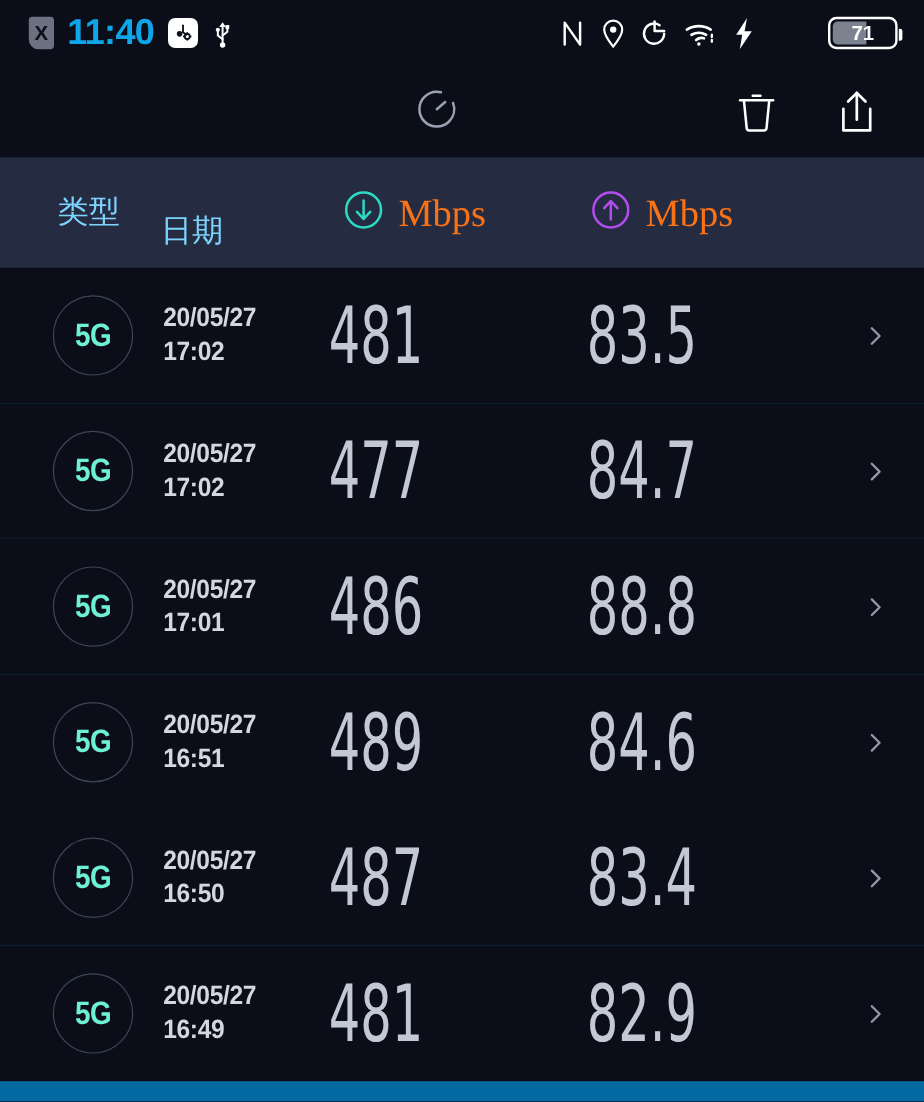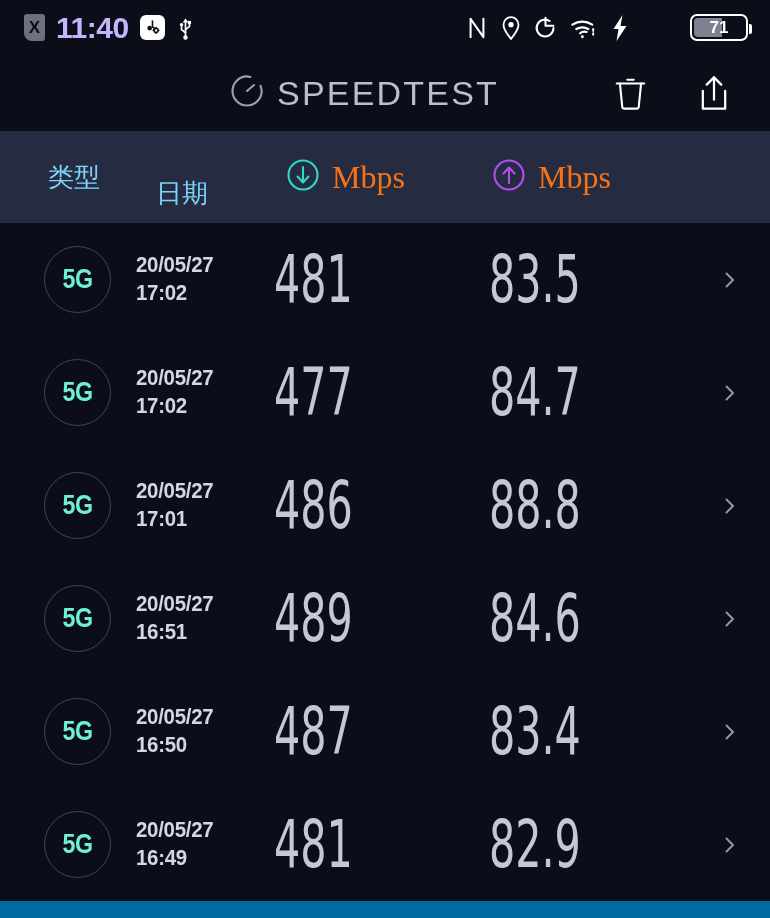--- a/index.html
+++ b/index.html
@@ -42,21 +42,21 @@
     width: 21px; height: 27px;
     background: #6b7180;
     border-radius: 3px 3px 3px 8px;
     color: #0b0e18;
     font-size: 17px;
     font-weight: bold;
     display: flex; align-items: center; justify-content: center;
     font-family: "Liberation Sans", sans-serif;
   }
   .clock {
-    color: #c4b5fd;
+    color: #0ea5e9;
     font-size: 30px;
     font-weight: bold;
     letter-spacing: -0.5px;
     line-height: 1;
     font-family: "Liberation Sans", sans-serif;
   }
   .usb-debug {
     width: 25px; height: 25px;
     background: #ffffff;
     border-radius: 6px;
@@ -136,21 +136,21 @@
   
   .col-header {
     height: 92px;
     flex: 0 0 92px;
     background: #252b41;
     display: flex;
     align-items: center;
     position: relative;
   }
   .col-type  { position: absolute; left: 48px; }
-  .col-date  { position: absolute; left: 156px; margin-top: 32px; }
+  .col-date  { position: absolute; left: 134px; margin-top: 32px; }
   .col-dl    { position: absolute; left: 286px; display: flex; align-items: center; gap: 12px; }
   .col-ul    { position: absolute; left: 492px; display: flex; align-items: center; gap: 12px; }
 
   .col-label-cjk {
     color: #7dd3fc;
     font-size: 26px;
     line-height: 1;
     font-family: "DejaVu Sans", sans-serif;
   }
   .col-label-mbps {
@@ -301,21 +301,20 @@
   </div>
 
   <div class="app-header">
     <div class="brand">
       <span>
         <svg width="36" height="36" viewBox="0 0 36 36" fill="none" stroke="#9aa1b5" stroke-width="2.1" stroke-linecap="round">
           <path d="M18 32.5A14.5 14.5 0 1 1 18 3.5a14.5 14.5 0 0 1 0 29" stroke-dasharray="60 14" transform="rotate(-45 18 18)"></path>
           <path d="M18 18l7-6"></path>
         </svg>
       </span>
-      <span class="brand-text">SPEEDTEST</span>
     </div>
     <div class="header-actions">
       <button class="hdr-btn">
         <svg width="33" height="36" viewBox="0 0 30 34" fill="none" stroke="#ffffff" stroke-width="2" stroke-linecap="round">
           <path d="M2 8h26"></path>
           <path d="M12 4.5h6"></path>
           <path d="M5 8l2.2 22a2 2 0 0 0 2 1.8h11.6a2 2 0 0 0 2-1.8L25 8"></path>
         </svg>
       </button>
       <button class="hdr-btn">

